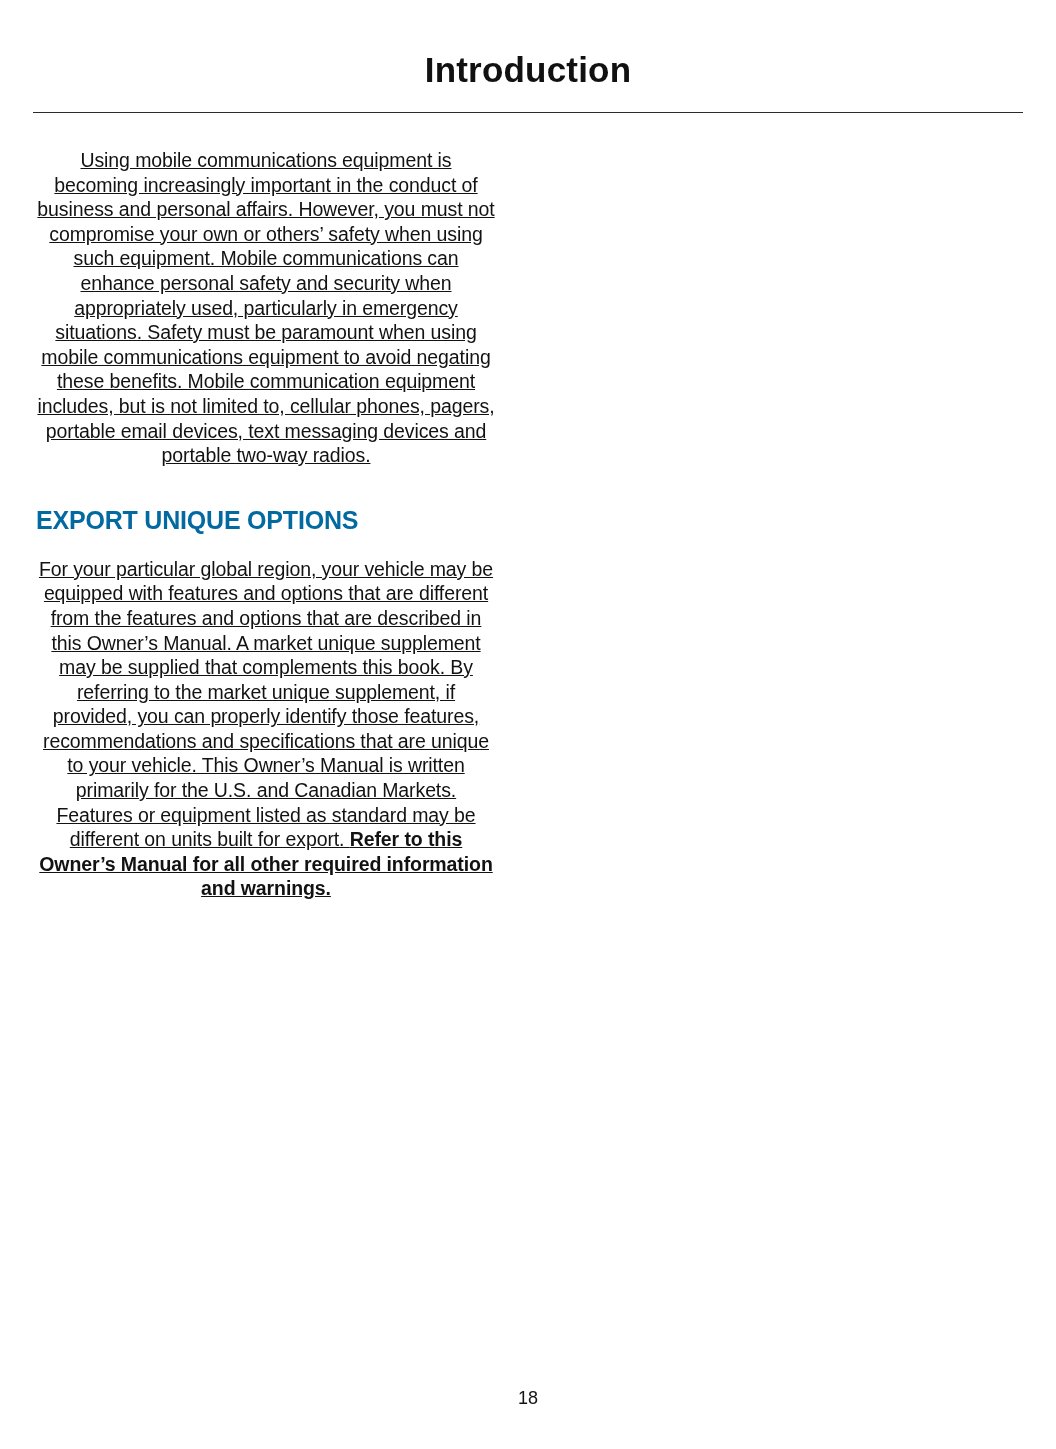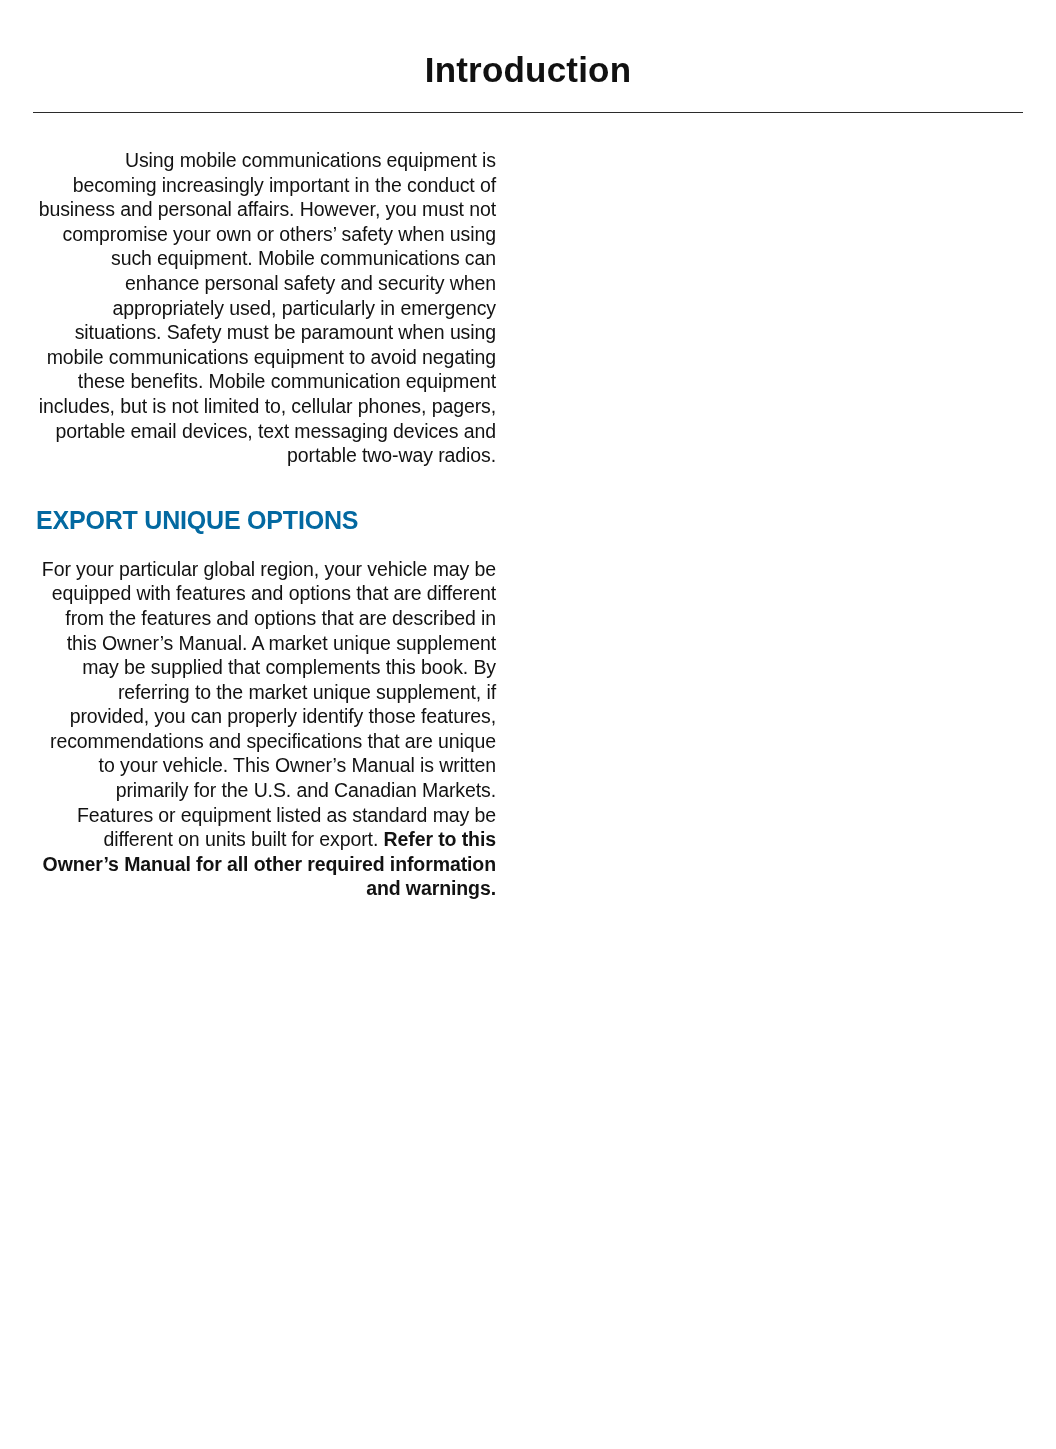--- a/index.html
+++ b/index.html
@@ -36,22 +36,23 @@
     position: absolute;
     top: 140px;
     left: 36px;
     width: 460px;
   }
   p.body-text {
     margin: 0;
     font-size: 19.5px;
     line-height: 24.6px;
     color: #121212;
-    text-align: right;
+    text-align: center;
     letter-spacing: -0.1px;
+    text-decoration: underline;
   }
   h2.section-heading {
     margin: 38px 0 22px 0;
     font-size: 25px;
     font-weight: bold;
     letter-spacing: -0.2px;
     color: #0369a1;
   }
   .bold-run {
     font-weight: bold;
@@ -79,14 +80,15 @@
   <div class="content">
 
     <p class="body-text">Using mobile communications equipment is becoming increasingly important in the conduct of business and personal affairs. However, you must not compromise your own or others’ safety when using such equipment.  Mobile communications can enhance personal safety and security when appropriately used, particularly in emergency situations.  Safety must be paramount when using mobile communications equipment to avoid negating these benefits.  Mobile communication equipment includes, but is not limited to, cellular phones, pagers, portable email devices, text messaging devices and portable two-way radios.</p>
 
     <h2 class="section-heading">EXPORT UNIQUE OPTIONS</h2>
 
     <p class="body-text"><span>For your particular global region, your vehicle may be equipped with features and options that are different from the features and options that are described in this Owner’s Manual. A market unique supplement may be supplied that complements this book. By referring to the market unique supplement, if provided, you can properly identify those features, recommendations and specifications that are unique to your vehicle. This Owner’s Manual is written primarily for the U.S. and Canadian Markets. Features or equipment listed as standard may be different on units built for export. </span><span class="bold-run">Refer to this Owner’s Manual for all other required information and warnings.</span></p>
 
   </div>
 
+  <div class="page-number">18</div>
 
 </div>
 
 </body></html>

